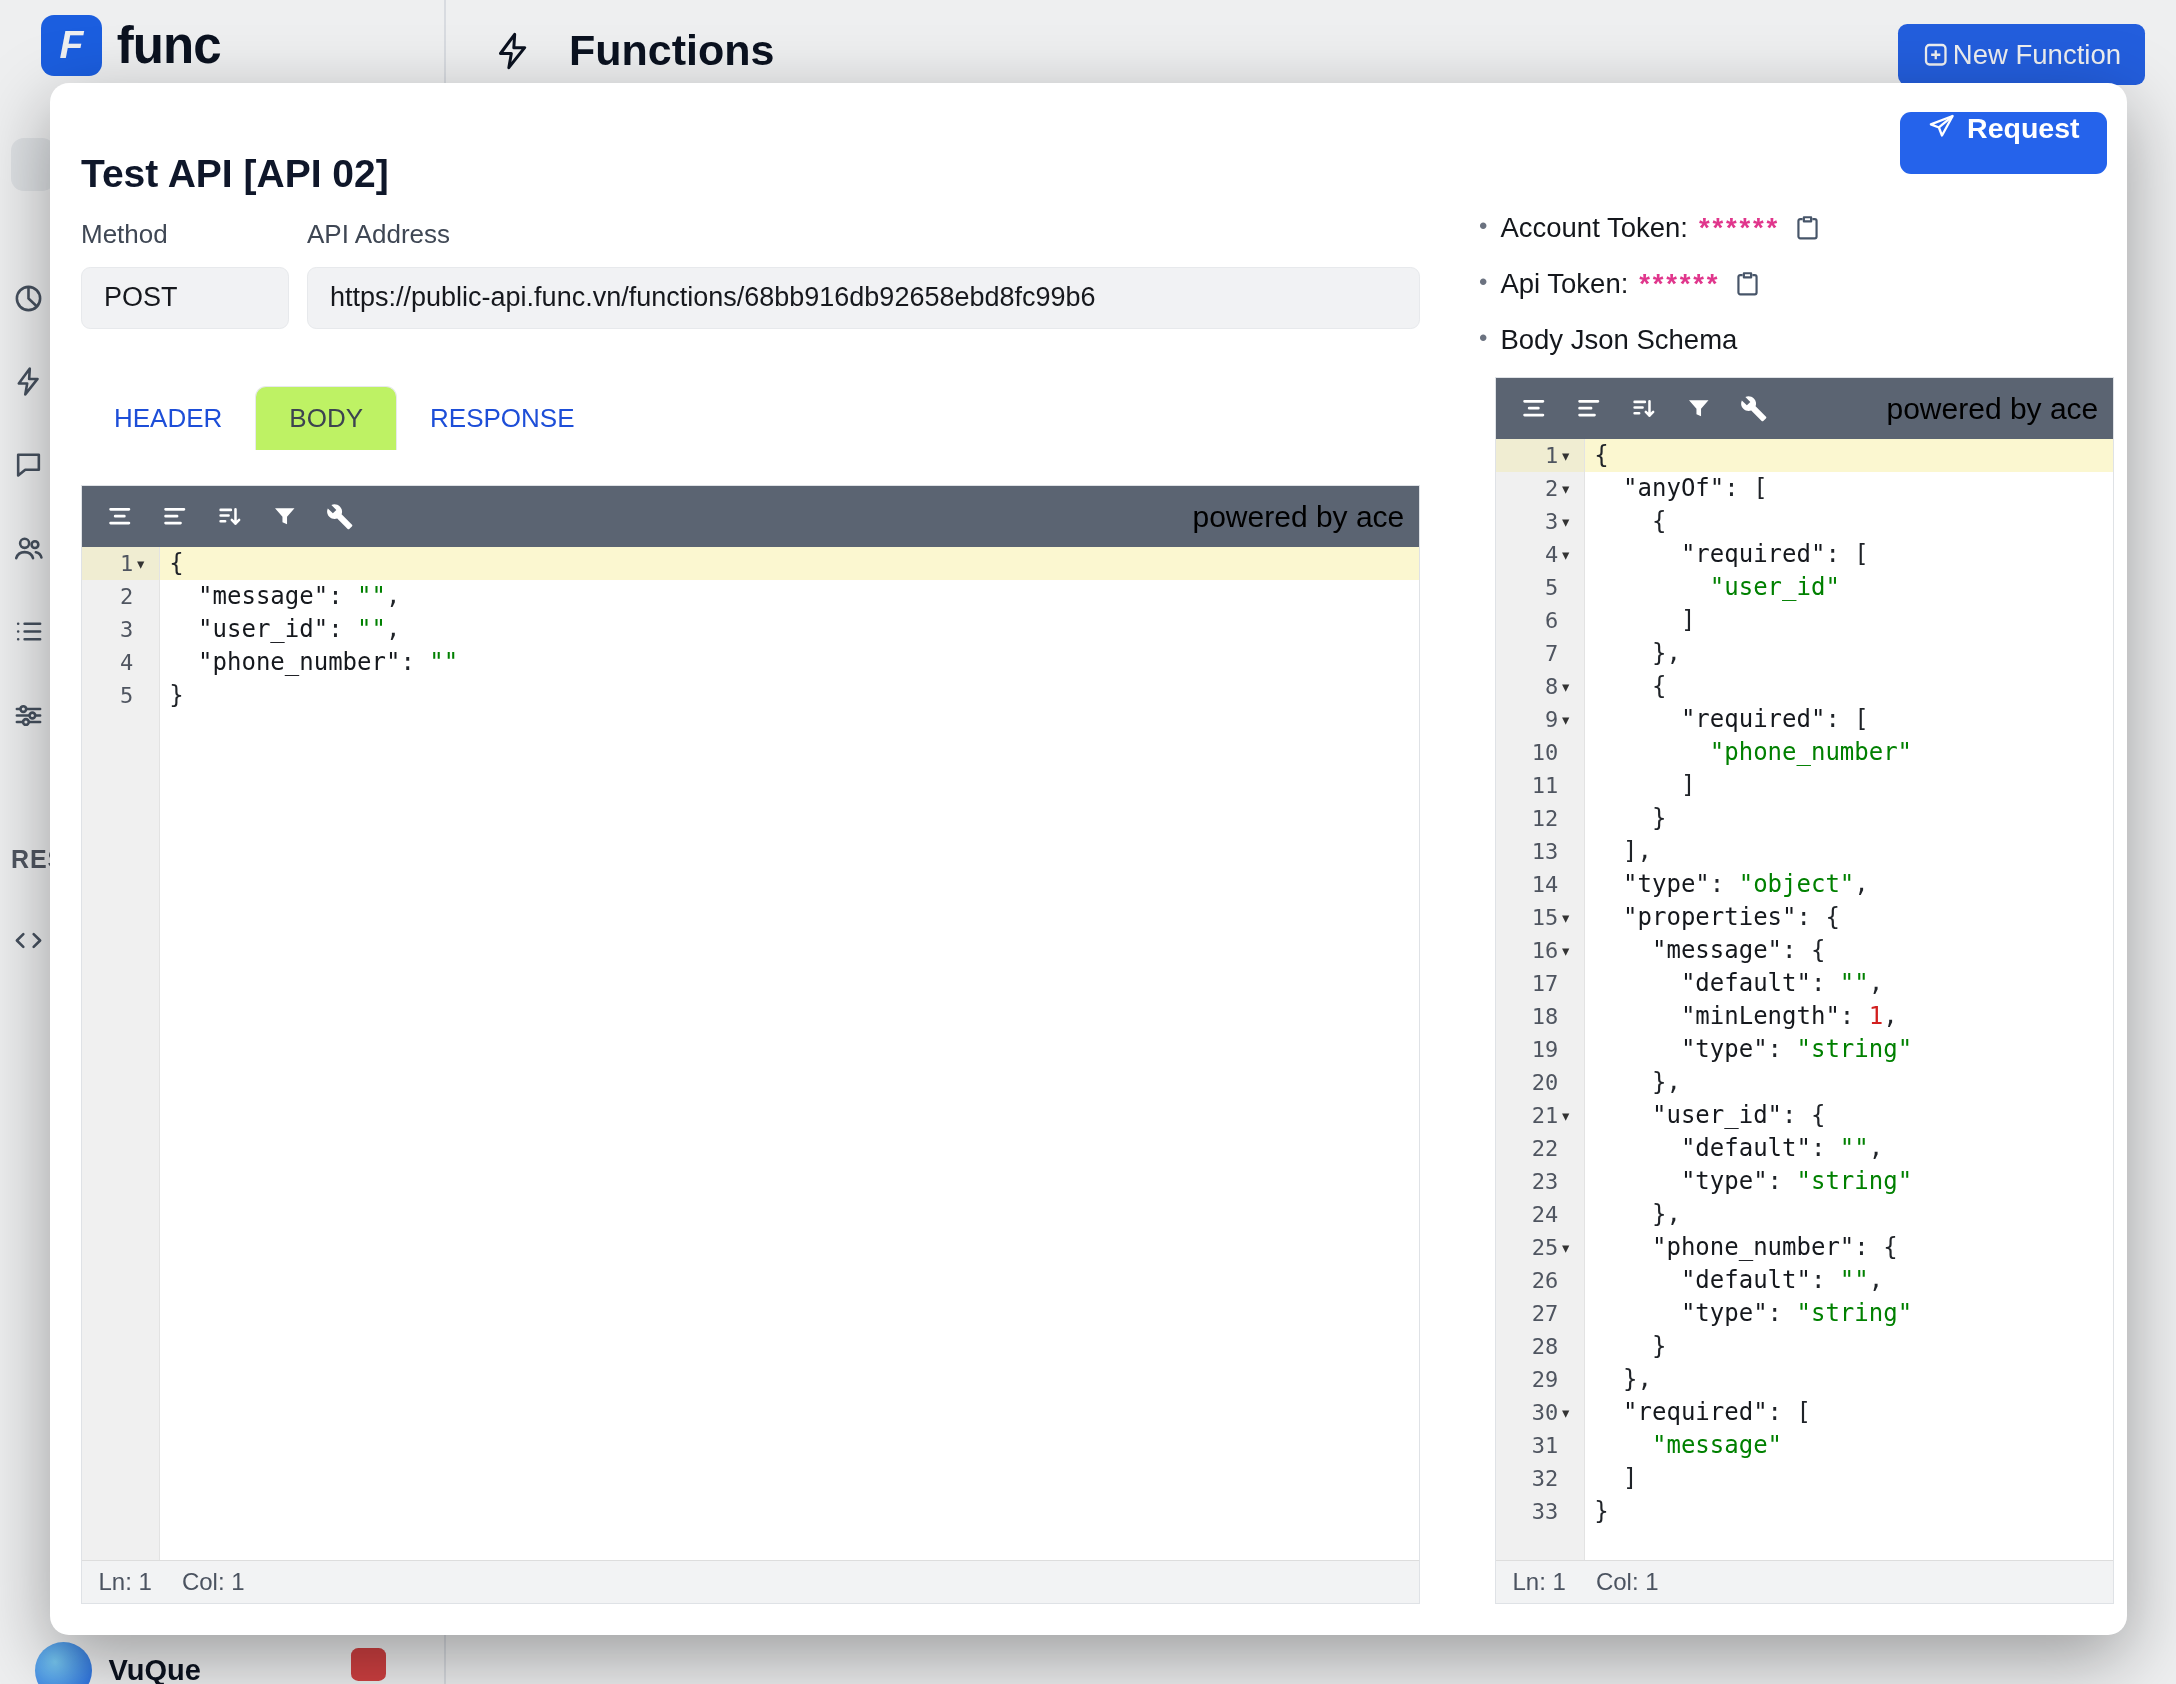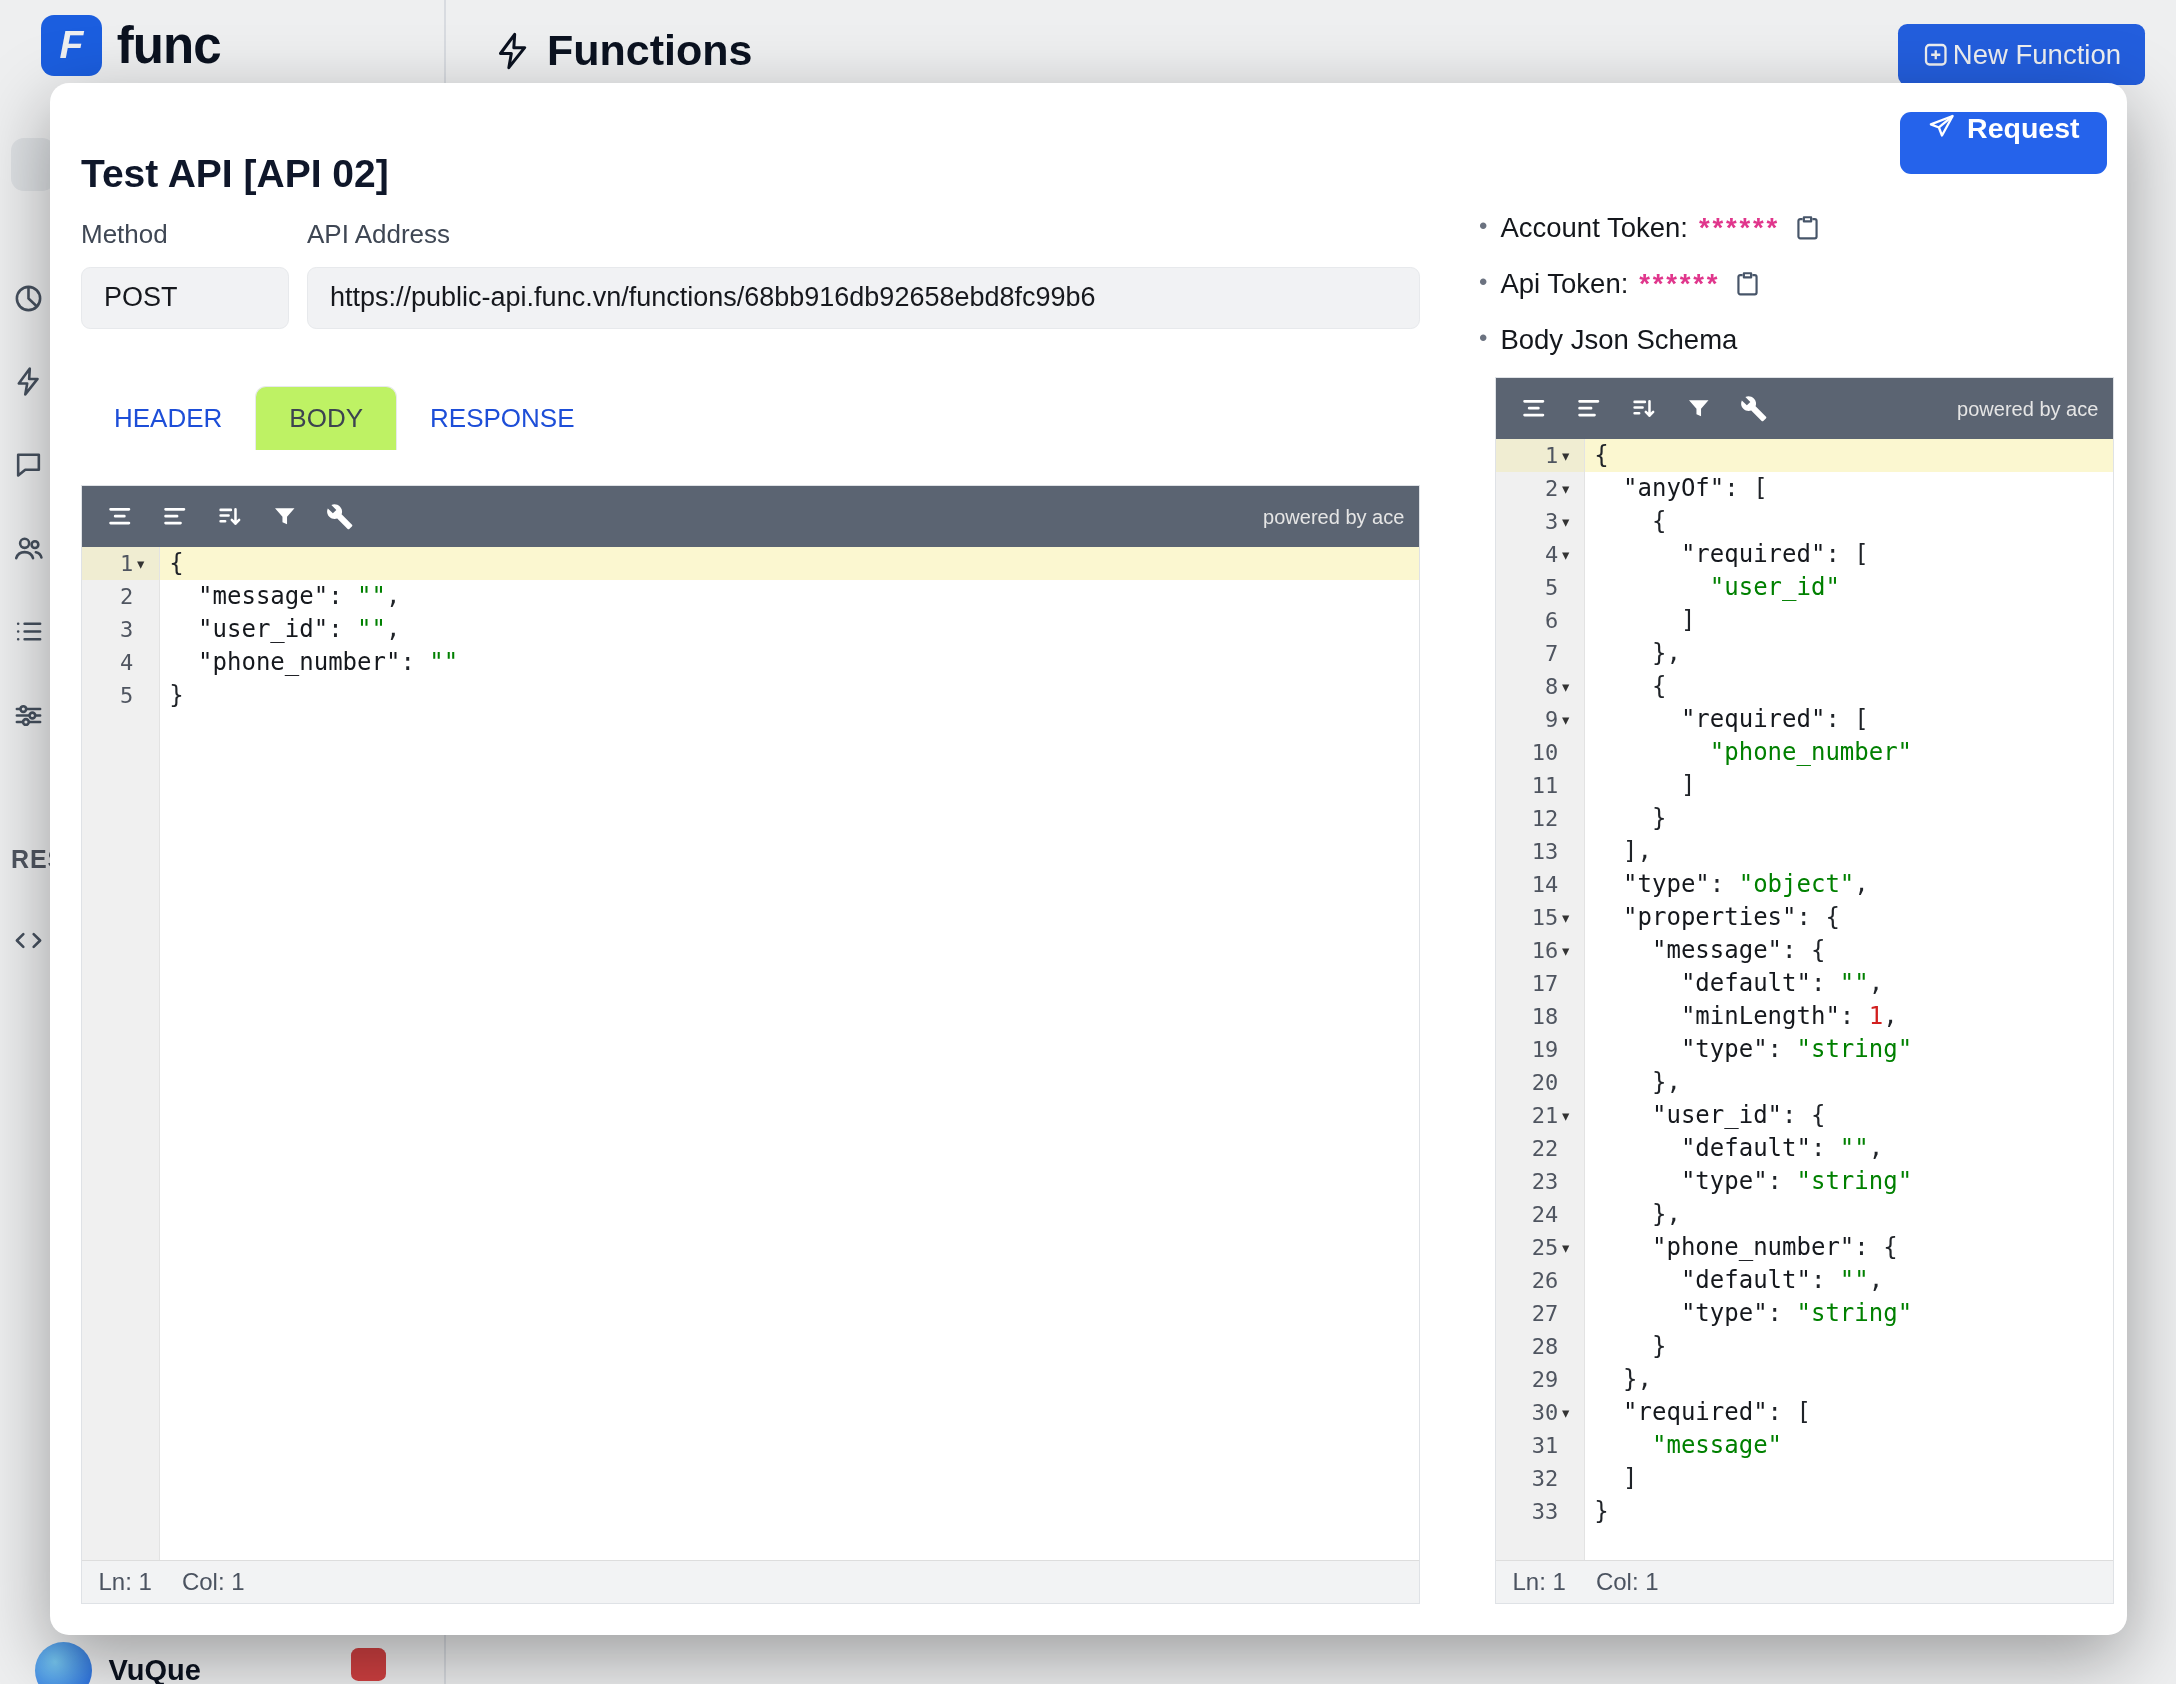--- a/index.html
+++ b/index.html
@@ -5,21 +5,21 @@
   html,body{margin:0;padding:0;background:#fff;}
   .screen{position:relative;width:2176px;height:1684px;background:#fff;overflow:hidden;
           font-family:"Liberation Sans",sans-serif;color:#111;}
 
   
   .vdiv{position:absolute;left:444px;top:0;width:1.8px;height:100%;background:#e8eaee;}
   .logo{position:absolute;left:41px;top:14.7px;display:flex;align-items:center;gap:14.7px;cursor:pointer;}
   .logo-mark{width:61px;height:61px;border-radius:13px;background:#1d63ed;color:#fff;display:flex;
              align-items:center;justify-content:center;font-size:39px;font-weight:700;font-style:italic;}
   .logo-text{font-size:51px;font-weight:800;color:#0b1220;letter-spacing:-0.9px;}
-  .page-head{position:absolute;left:493px;top:26px;display:flex;align-items:center;gap:14px;}
+  .page-head{position:absolute;left:493px;top:26px;display:flex;align-items:center;gap:36px;}
   .page-title{font-size:43px;font-weight:700;color:#0b1220;}
   .new-fn{position:absolute;right:31px;top:24px;height:61px;padding:0 24px;background:#2563eb;border:none;
           border-radius:9.2px;color:#fff;font-size:27.5px;font-weight:500;display:flex;align-items:center;gap:3px;cursor:pointer;}
   .search-sliver{position:absolute;left:11px;top:138px;width:44px;height:53px;border-radius:13px;background:#eef0f3;}
   .s-icon{position:absolute;left:13px;width:31px;height:31px;cursor:pointer;}
   .res-label{position:absolute;left:11px;top:845px;font-size:25px;font-weight:700;color:#555b66;letter-spacing:0.9px;}
   .user-row{position:absolute;left:35px;top:1642px;display:flex;align-items:center;gap:16.5px;cursor:pointer;}
   .avatar{width:57px;height:57px;border-radius:50%;background:radial-gradient(circle at 35% 35%,#7fd4ff,#1d63ed);}
   .user-name{font-size:29px;font-weight:700;color:#0b1220;}
   .red-badge{position:absolute;left:351px;top:1648px;width:35px;height:33px;border-radius:7.3px;background:#df4343;}
@@ -42,21 +42,21 @@
   .tabs{position:absolute;left:31px;top:303px;display:flex;height:64px;align-items:stretch;}
   .tab{padding:0 33px;display:flex;align-items:center;font-size:26px;color:#1d4ed8;font-weight:500;cursor:pointer;}
   .tab.active{color:#3c4350;background:#bef264;border:1.8px solid #e7e9ec;border-bottom:none;border-radius:11px 11px 0 0;}
 
   
   .editor{position:absolute;display:flex;flex-direction:column;border:0.9px solid #dfe2e6;background:#fff;box-sizing:border-box;}
   #body-editor{left:31px;top:402px;width:1339px;height:1119px;}
   #schema-editor{left:1445px;top:294px;width:619px;height:1227px;}
   .ed-toolbar{flex:0 0 61px;background:#5b6472;display:flex;align-items:center;gap:27.5px;padding:0 24px;position:relative;}
   .tb-icon{width:27.5px;height:27.5px;display:block;cursor:pointer;}
-  .powered{position:absolute;right:14.7px;top:50%;transform:translateY(-50%);font-size:20px;color:#e5e5e5;}
+  .powered{position:absolute;right:14.7px;top:50%;transform:translateY(-50%);font-size:30px;color:#000000;}
   .ed-main{flex:1;display:flex;overflow:hidden;cursor:text;}
   .ed-gutter{flex:0 0 77px;background:#f0f0f0;border-right:0.9px solid #e3e3e3;}
   #schema-editor .ed-gutter{flex:0 0 88px;}
   .ed-lines{flex:1;font-family:"DejaVu Sans Mono",monospace;font-size:24px;line-height:33px;color:#1f2328;}
   .cl{height:33px;white-space:pre;padding-left:9.2px;}
   .cl.act{background:#fbf7d0;}
   .gl{height:33px;display:flex;align-items:center;justify-content:flex-end;}
   .gl.act{background:#f0edd2;}
   .gl .num{font-family:"DejaVu Sans Mono",monospace;font-size:22px;line-height:33px;color:#4f5560;}
   .gl .fold{width:22px;text-align:left;font-size:14.7px;color:#333;padding-left:3.7px;}

